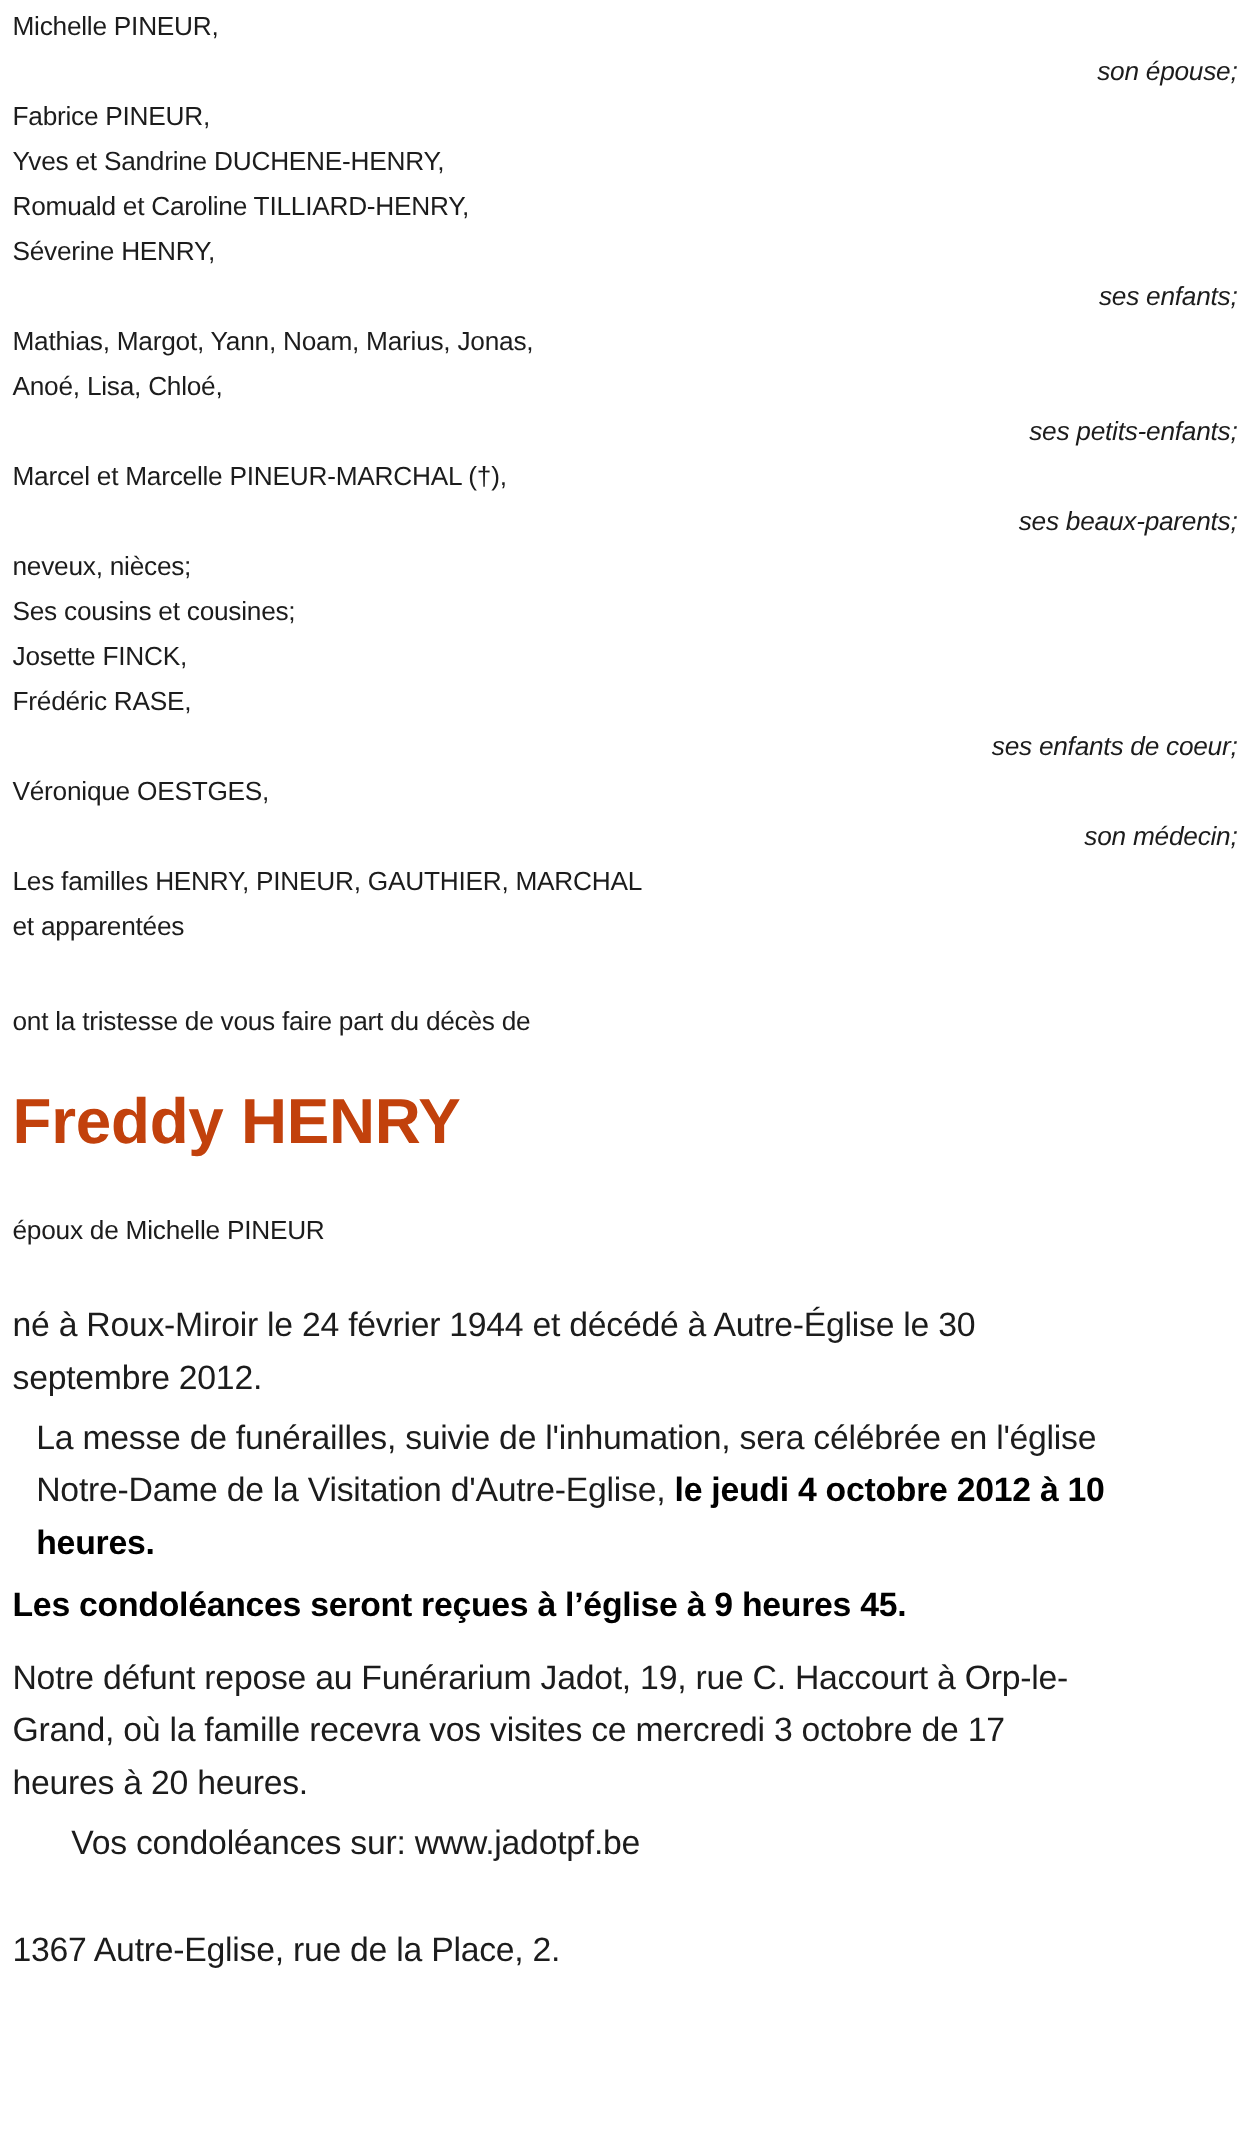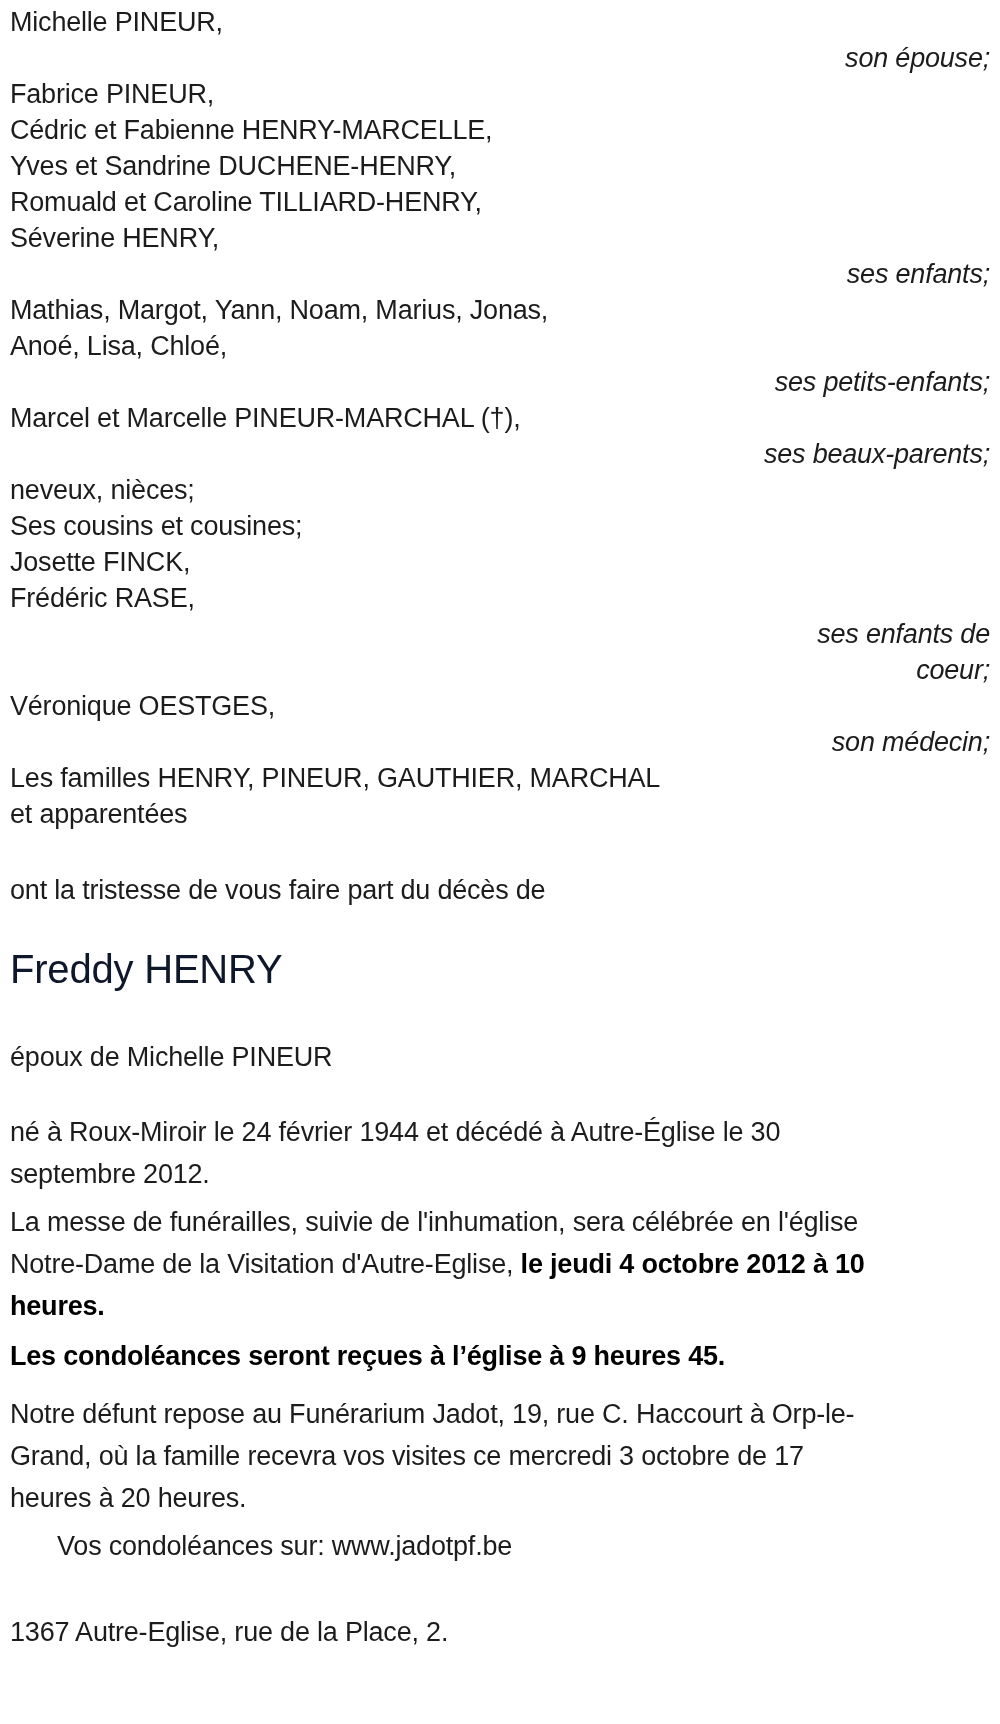--- a/index.html
+++ b/index.html
@@ -11,81 +11,80 @@
     width: 1000px;
     height: 1724px;
     overflow: hidden;
     font-family: "Liberation Sans", "DejaVu Sans", sans-serif;
     color: #1c1c1c;
   }
   .page {
     padding: 4px 10px 0 10px;
   }
   .line {
-    font-size: 27px;
+    font-size: 21px;
     line-height: 36px;
     white-space: nowrap;
     letter-spacing: -0.2px;
   }
   .line.right {
     text-align: right;
     font-style: italic;
   }
   .wrap-label {
     display: inline-block;
     max-width: 205px;
     white-space: normal;
     text-align: right;
   }
   .announcement {
     margin-top: 40px;
   }
   .deceased {
     margin: 37px 0 0 0;
-    font-size: 40px;
+    font-size: 51px;
     line-height: 48px;
-    font-weight: 400;
-    color: #0f172a;
+    font-weight: 700;
+    color: #c2410c;
     letter-spacing: -0.2px;
     white-space: nowrap;
   }
   .spouse {
     margin-top: 46px;
   }
   .para {
     margin: 0;
   }
   .para .pline {
     display: block;
     font-size: 27px;
     line-height: 42px;
     white-space: nowrap;
     letter-spacing: -0.2px;
   }
   .birth   { margin-top: 36px; }
-  .funeral { margin-top: 6px; }
+  .funeral { margin-top: 6px; margin-left: 19px; }
   .condolences { margin-top: 8px; }
   .repose  { margin-top: 16px; }
   .online  { margin-top: 6px; margin-left: 47px; }
   .address { margin-top: 44px; }
   .b {
     font-weight: 700;
     color: #000000;
   }
 </style>
 </head>
 <body>
 
 <div class="page">
 
   <div class="line">Michelle PINEUR,</div>
   <div class="line right">son épouse;</div>
 
   <div class="line">Fabrice PINEUR,</div>
-  <div class="line">Cédric et Fabienne HENRY-MARCELLE,</div>
   <div class="line">Yves et Sandrine DUCHENE-HENRY,</div>
   <div class="line">Romuald et Caroline TILLIARD-HENRY,</div>
   <div class="line">Séverine HENRY,</div>
   <div class="line right">ses enfants;</div>
 
   <div class="line">Mathias, Margot, Yann, Noam, Marius, Jonas,</div>
   <div class="line">Anoé, Lisa, Chloé,</div>
   <div class="line right">ses petits-enfants;</div>
 
   <div class="line">Marcel et Marcelle PINEUR-MARCHAL (†),</div>

